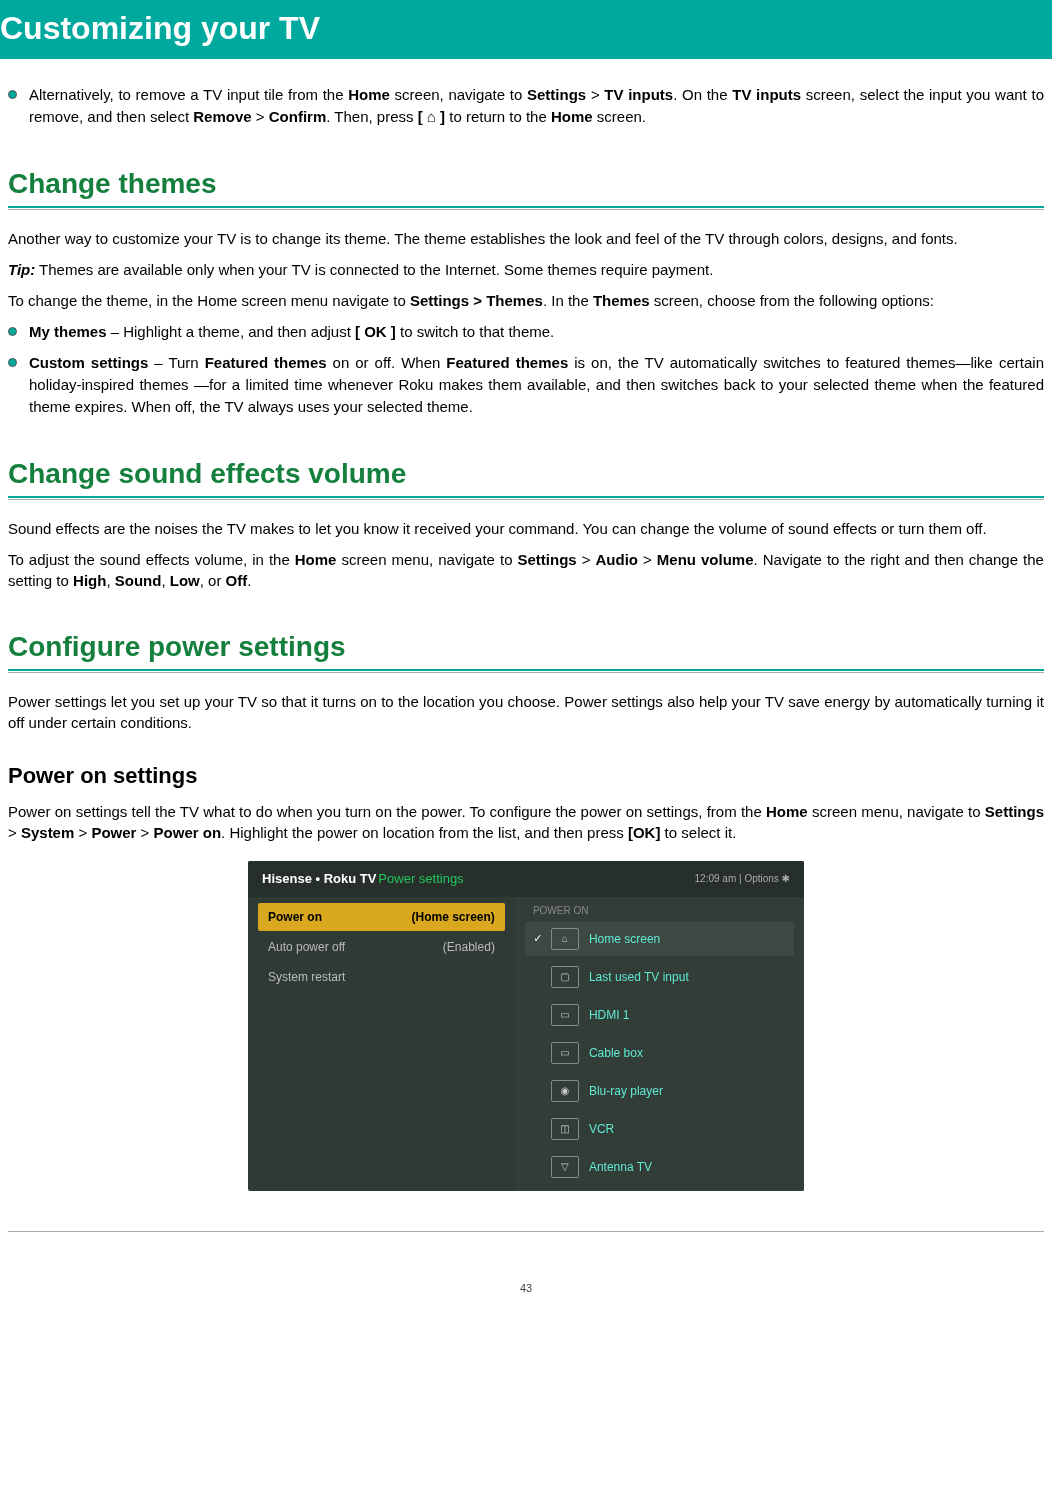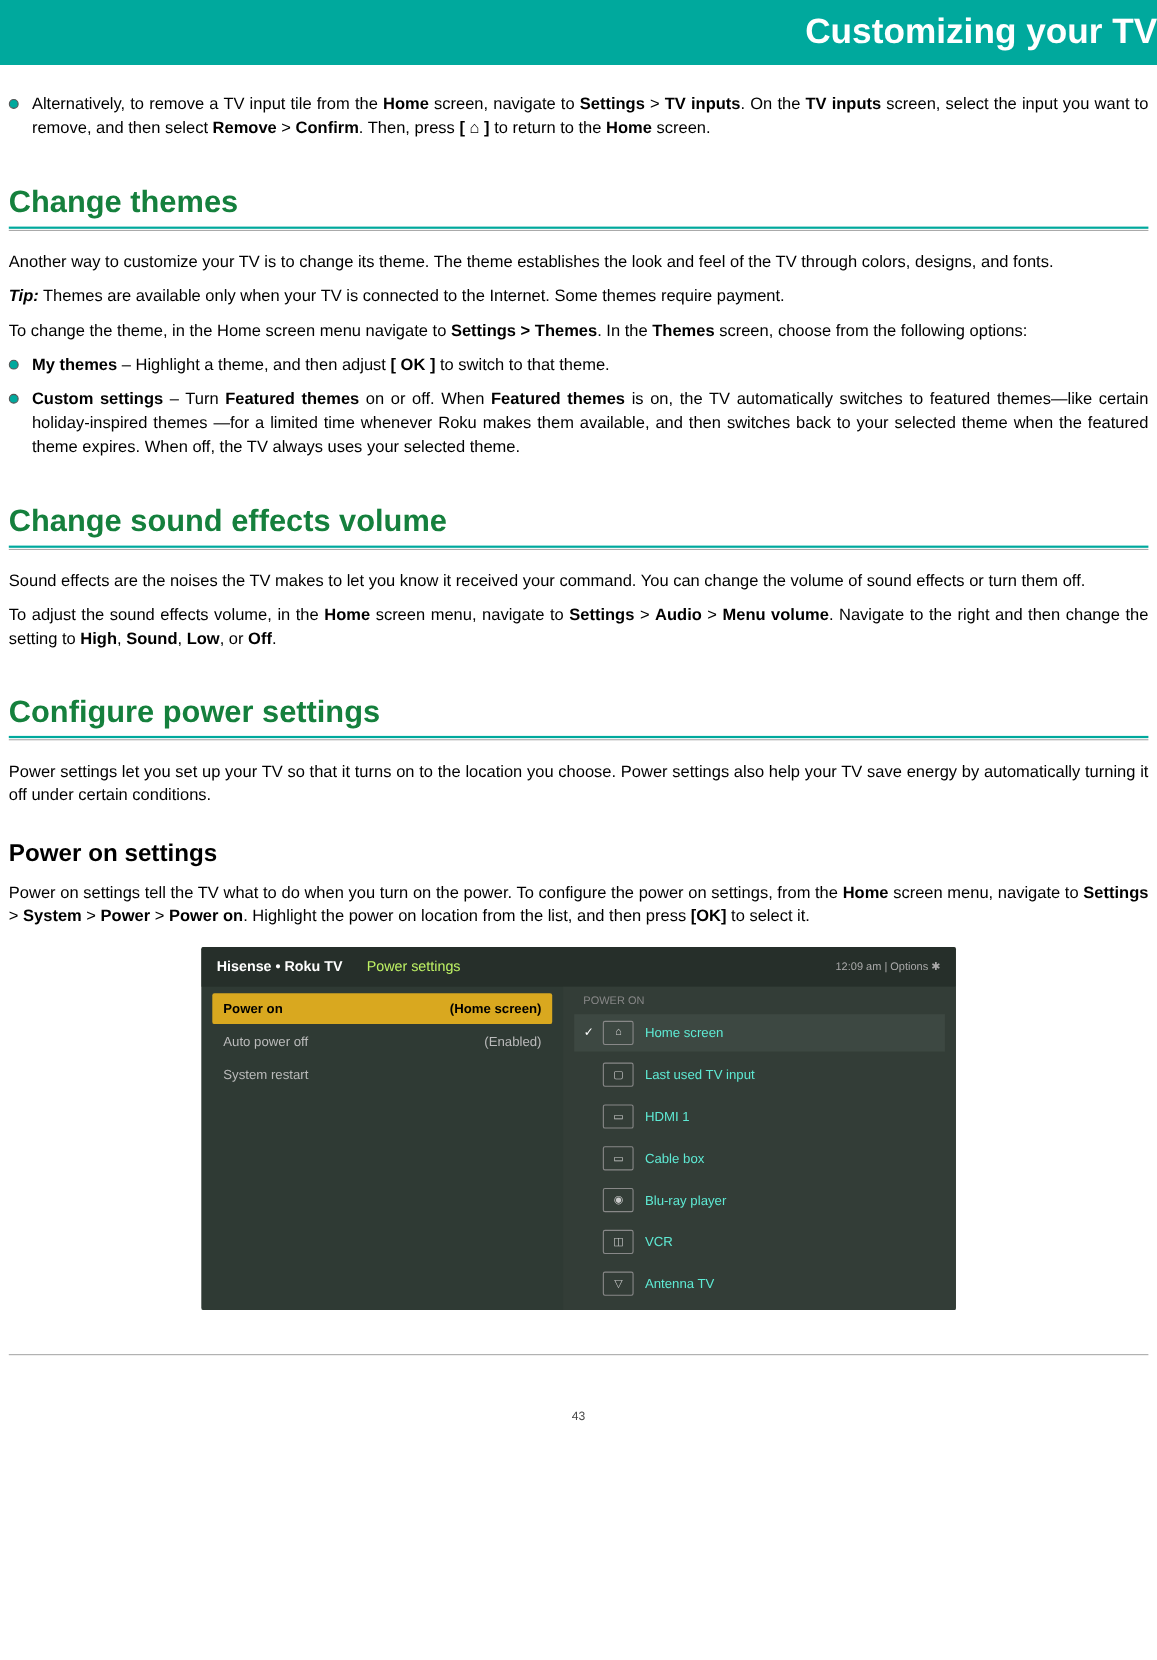--- a/index.html
+++ b/index.html
@@ -1,31 +1,31 @@
 <!DOCTYPE html>
 <html><head>
 <meta charset="utf-8">
 <style>
   * { margin: 0; padding: 0; box-sizing: border-box; }
   body { font-family: Arial, Helvetica, sans-serif; font-size: 15px; color: #000; background: #fff; width: 1052px; margin: 0 auto; }
-  .page-title-bar { background: #00A99D; color: #fff; text-align: right; padding: 10px 0; font-size: 32px; font-weight: bold; margin-bottom: 25px; border-bottom: 2px solid #00A99D; }
+  .page-title-bar { background: #00A99D; color: #fff; text-align: left; padding: 10px 0; font-size: 32px; font-weight: bold; margin-bottom: 25px; border-bottom: 2px solid #00A99D; }
   .content { padding: 0 8px; }
   .bullet-row { display: flex; align-items: flex-start; margin-bottom: 10px; text-align: justify; }
   .bullet-dot { width: 9px; height: 9px; border-radius: 50%; background: #00A99D; border: 1px solid #555; flex-shrink: 0; margin: 6px 12px 0 0; }
   .body-text { text-align: justify; line-height: 1.45; }
   .section-heading { color: #15803d; font-size: 28px; font-weight: bold; margin-top: 40px; margin-bottom: 6px; }
   .section-rule { border-top: 2px solid #00A99D; border-bottom: 1px solid #aaa; height: 4px; margin-bottom: 18px; }
   .para { text-align: justify; margin-bottom: 10px; line-height: 1.4; }
   .sub-heading { font-size: 22px; font-weight: bold; margin-top: 30px; margin-bottom: 12px; }
   .screenshot-wrap { display: flex; justify-content: center; margin: 18px 0 40px; }
   
-  .tv-shot { width: 686px; height: 330px; background: #2f3a34; border-radius: 2px; font-family: Arial, sans-serif; color: #bbb; font-size: 12px; overflow: hidden; position: relative; }
+  .tv-shot { width: 556px; height: 330px; background: #2f3a34; border-radius: 2px; font-family: Arial, sans-serif; color: #bbb; font-size: 12px; overflow: hidden; position: relative; }
   .tv-top { display: flex; align-items: center; height: 36px; padding: 0 14px; background: #262f2a; }
   .tv-brand { color: #fff; font-weight: bold; font-size: 13px; }
-  .tv-breadcrumb { color: #bef264; margin-left: 22px; font-size: 13px; }
+  .tv-breadcrumb { color: #22c55e; margin-left: 2px; font-size: 13px; }
   .tv-time { margin-left: auto; color: #aaa; font-size: 10px; }
   .tv-body { display: flex; height: calc(100% - 36px); }
   .tv-left { width: 48%; padding: 6px 10px; }
   .tv-row { display: flex; justify-content: space-between; padding: 7px 10px; font-size: 12px; border-radius: 2px; margin-bottom: 2px; }
   .tv-row.active { background: #d9a81f; color: #000; font-weight: bold; }
   .tv-right { width: 52%; padding: 6px 10px; background: #333d37; }
   .tv-right-label { font-size: 10px; color: #888; text-transform: uppercase; padding: 2px 8px 6px; }
   .tv-opt { display: flex; align-items: center; padding: 6px 6px; margin-bottom: 4px; }
   .tv-opt.active { background: #3d4842; }
   .tv-check { width: 14px; text-align: center; color: #fff; font-size: 11px; margin-right: 6px; }

